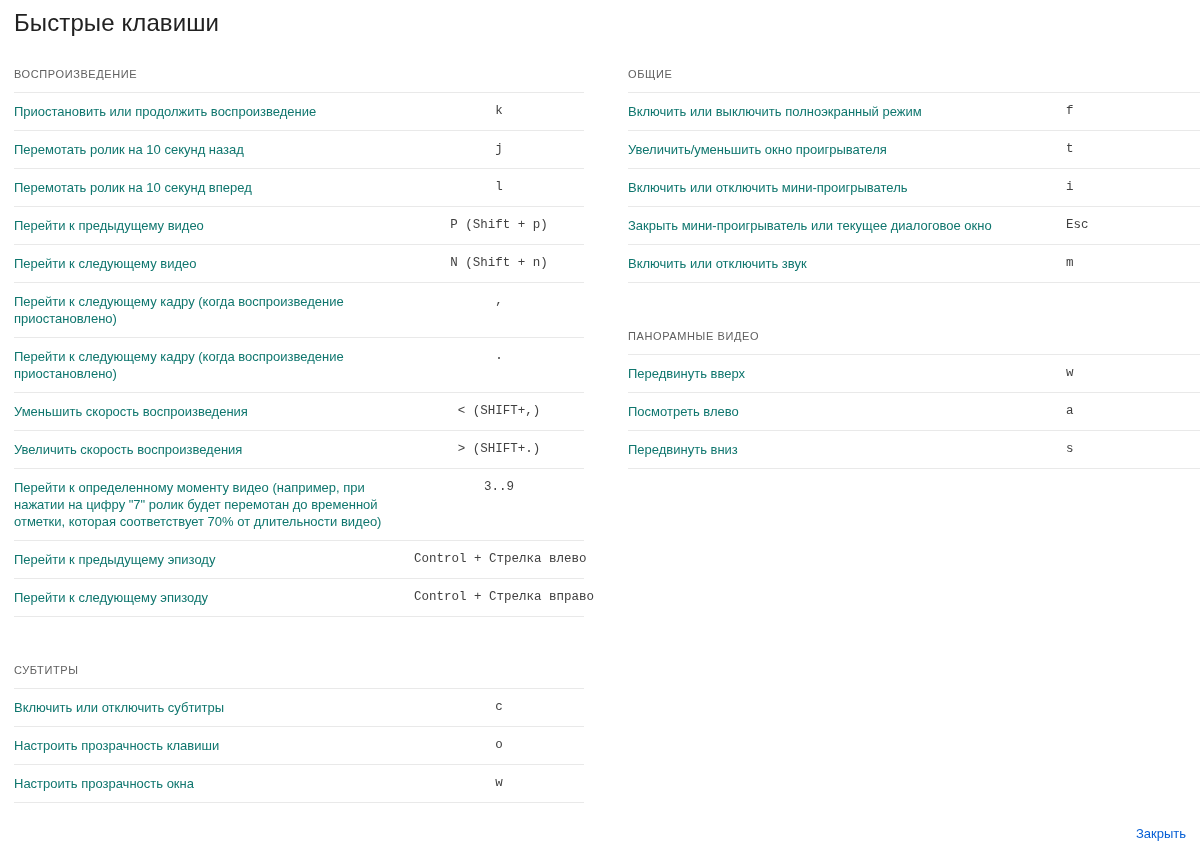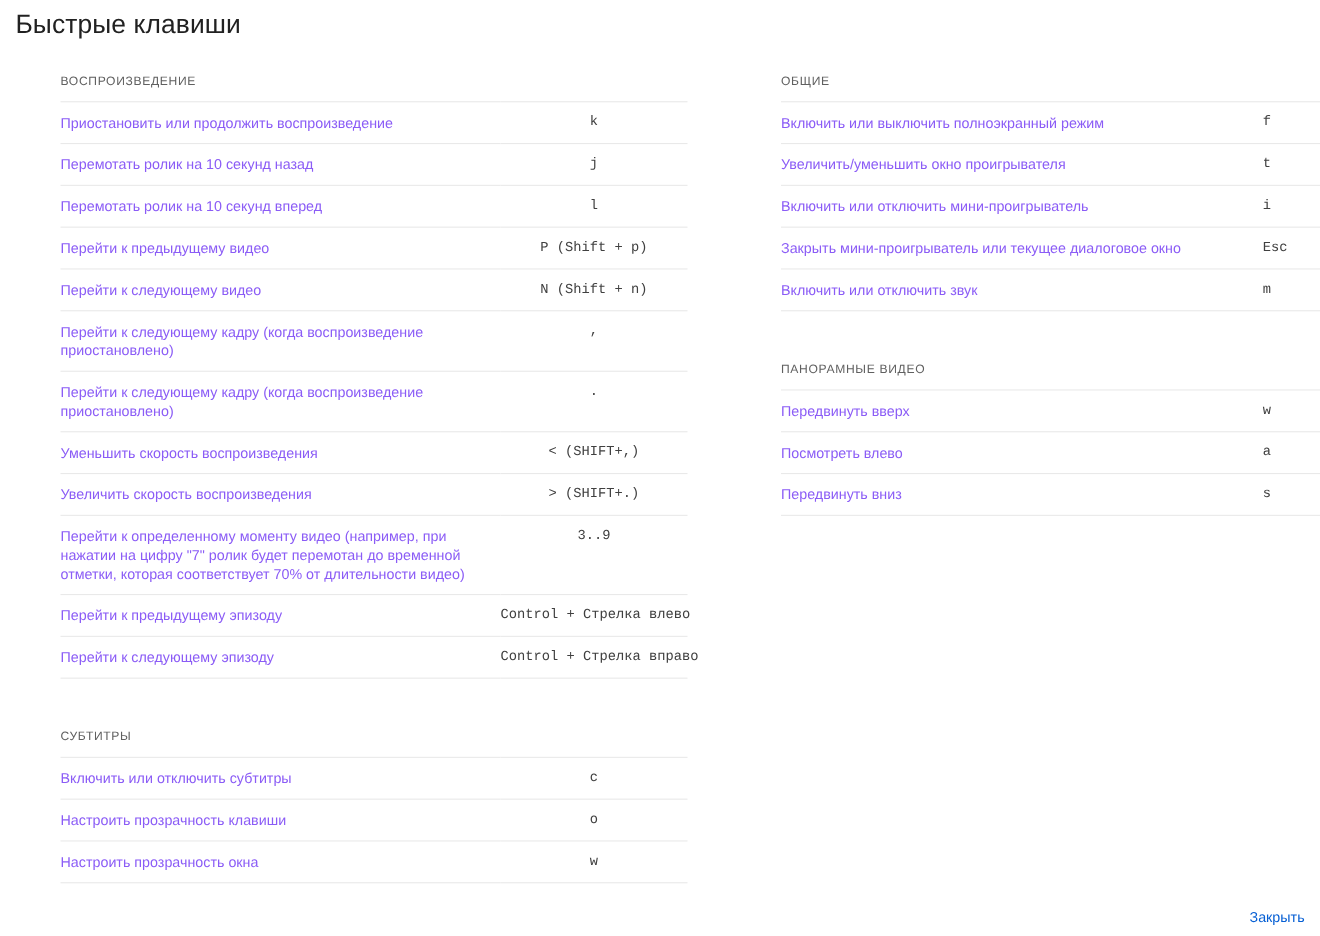--- a/index.html
+++ b/index.html
@@ -38,21 +38,20 @@
   .columns {
     display: flex;
     flex-direction: row;
     align-items: flex-start;
     margin-top: 29px;
   }
 
   .col {
     display: flex;
     flex-direction: column;
-    margin-left: 41px;
   }
   .col-left  { width: 570px; margin-right: 44px; }
   .col-right { width: 572px; }
 
   .section { width: 100%; }
   .section + .section { margin-top: 46px; }
 
   .section-title {
     font-size: 11px;
     line-height: 14px;
@@ -77,21 +76,21 @@
   }
 
   table.shortcuts td {
     padding: 10px 0 10px 0;
     vertical-align: top;
   }
 
   td.desc {
     font-size: 13px;
     line-height: 17px;
-    color: #8b5cf6;
+    color: #0f766e;
     padding-right: 10px;
   }
 
   td.key {
     font-family: "Liberation Mono", "DejaVu Sans Mono", monospace;
     font-size: 12.5px;
     line-height: 17px;
     color: #404040;
     white-space: nowrap;
   }

